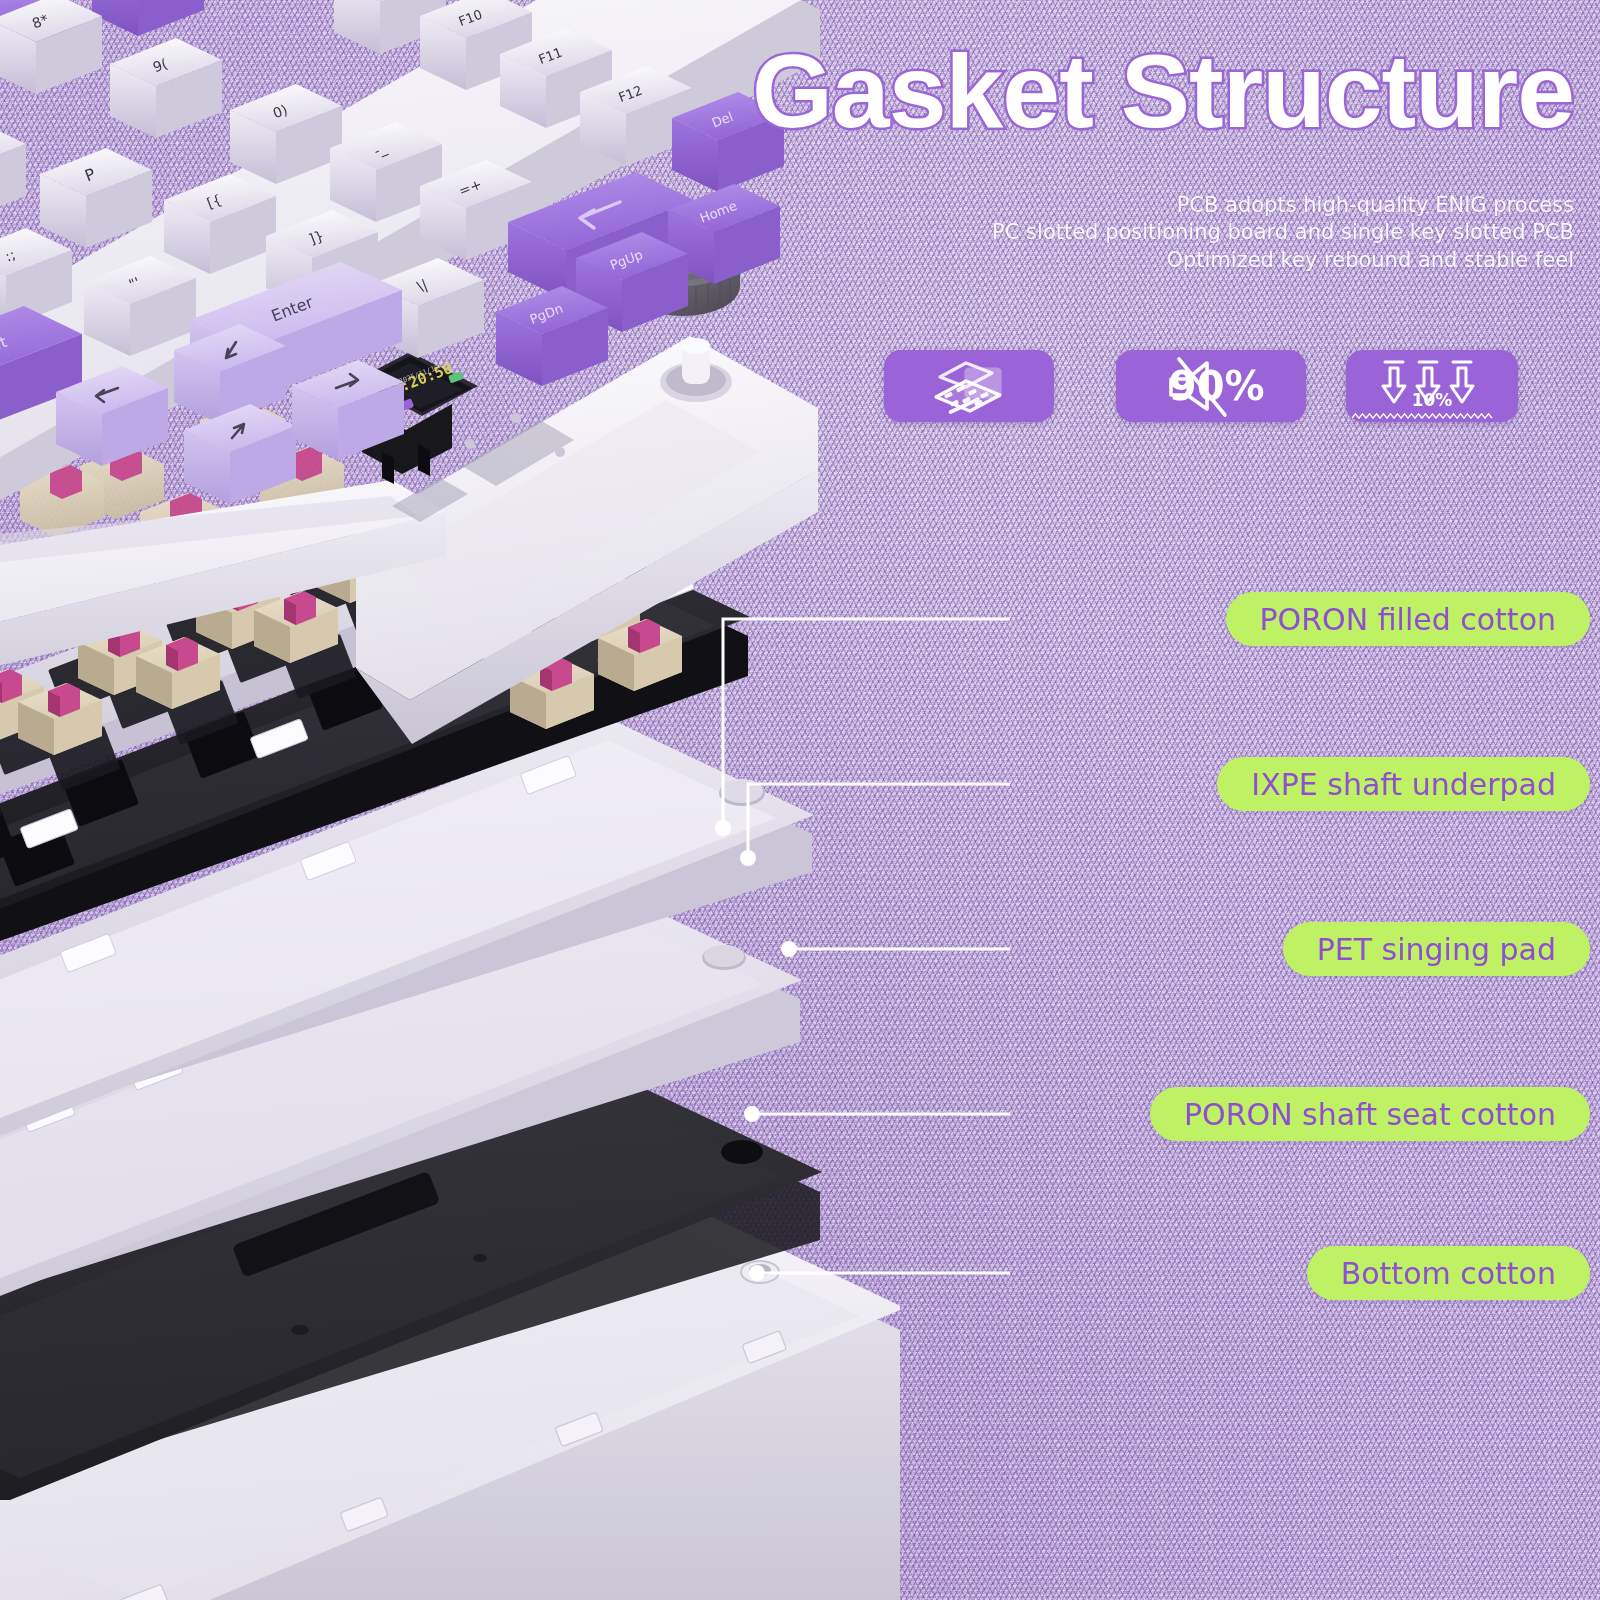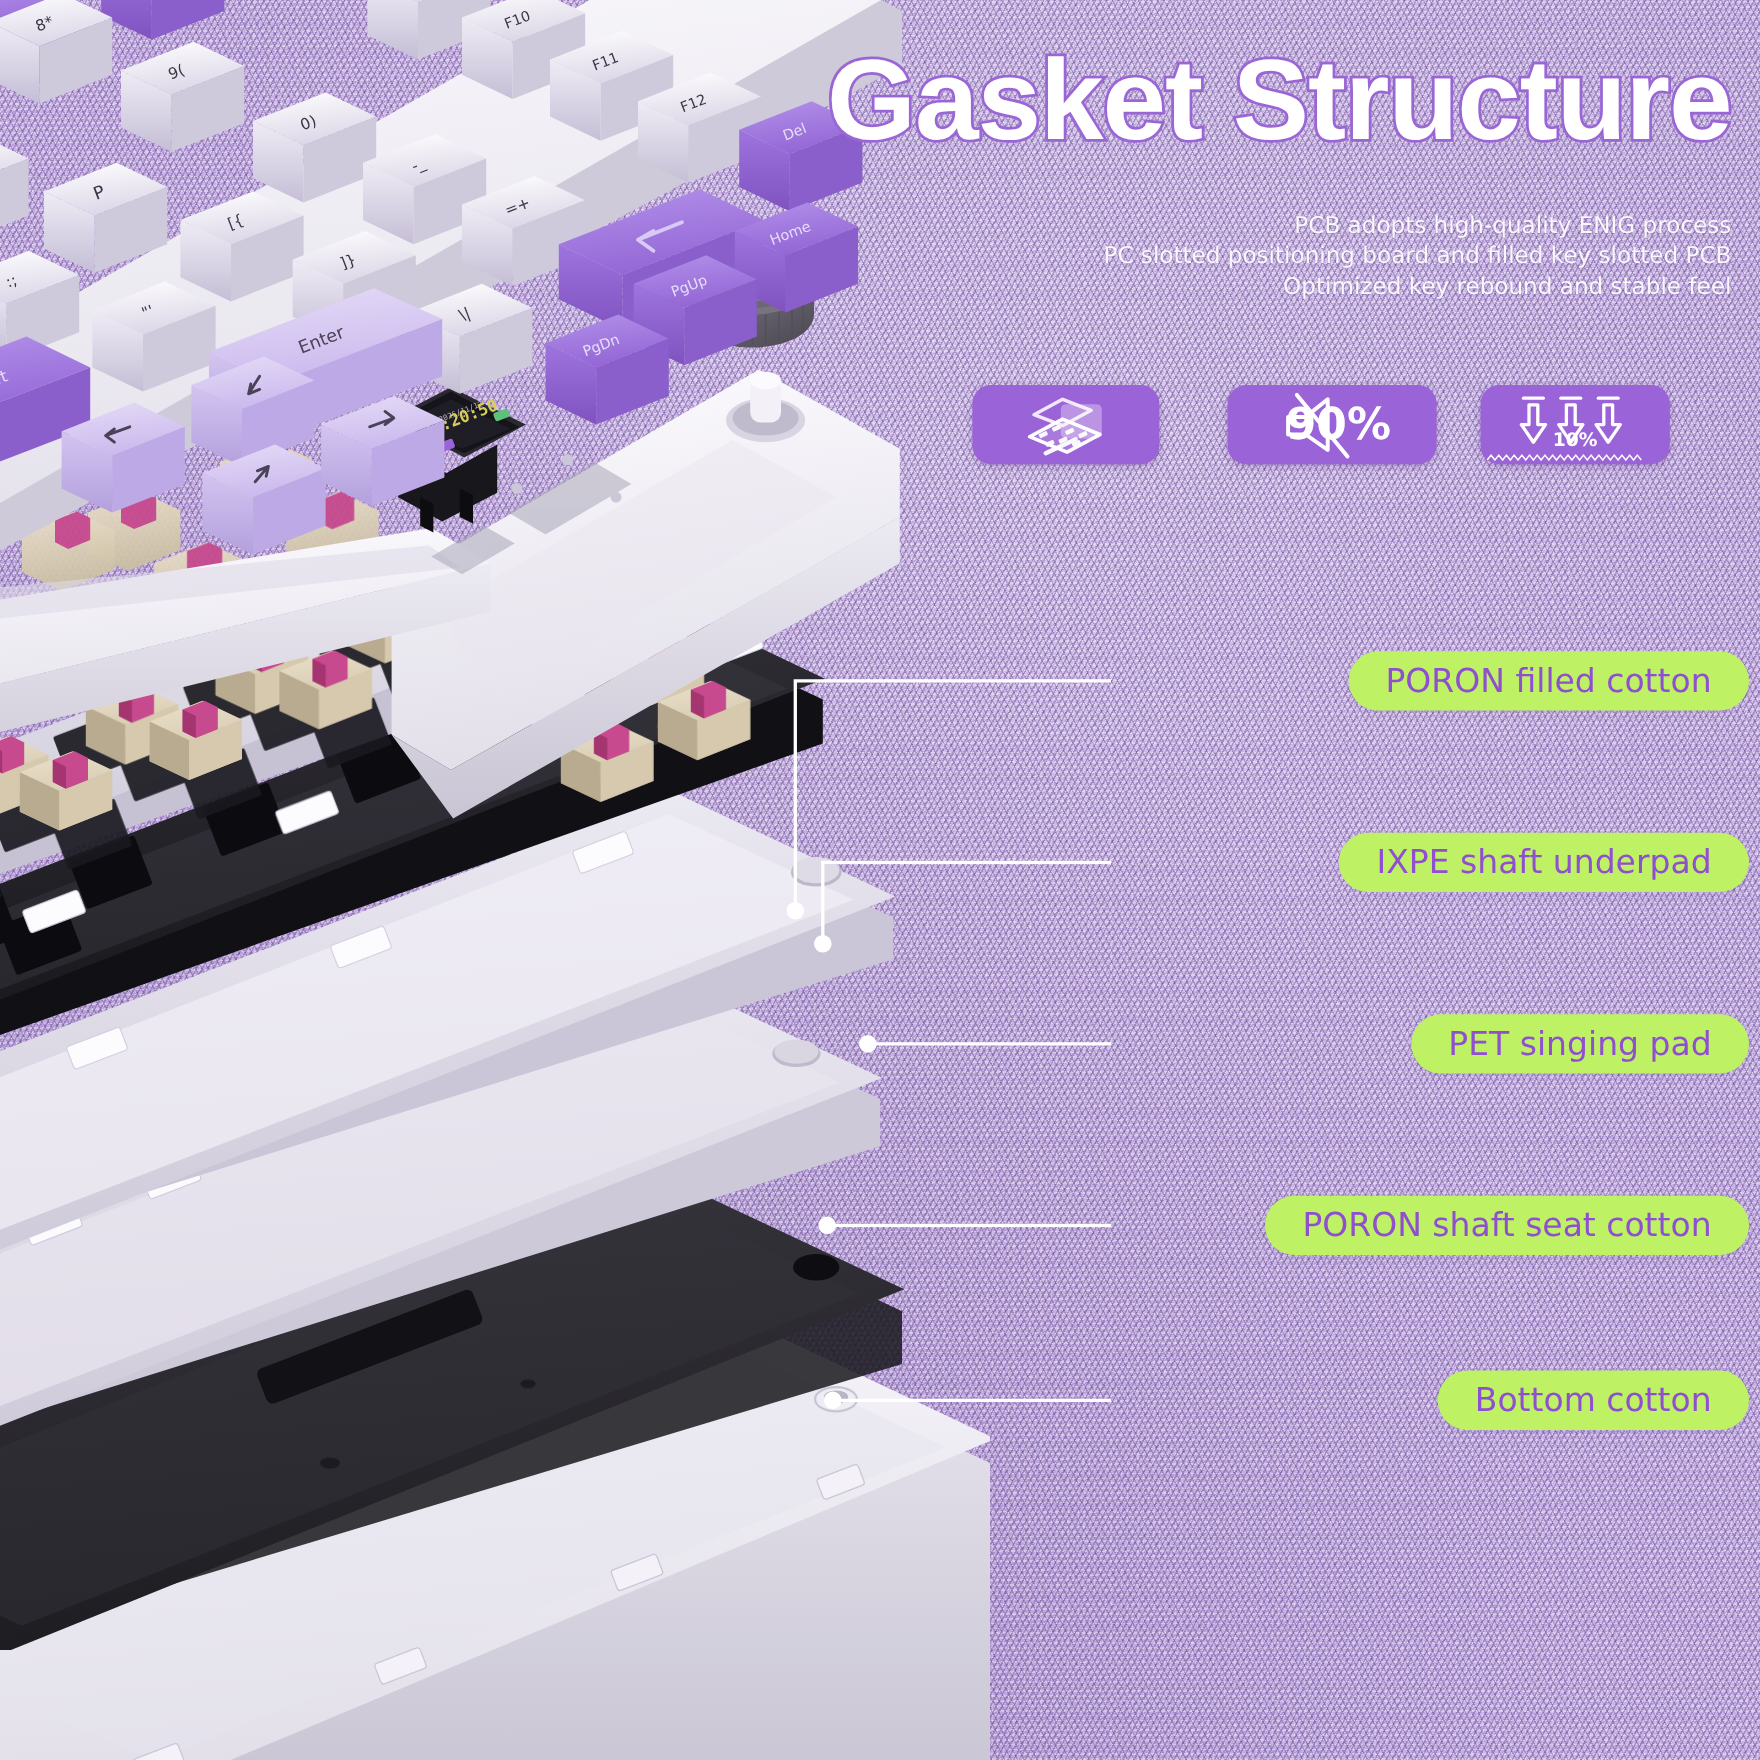--- a/index.html
+++ b/index.html
@@ -704,21 +704,21 @@
         </g>
 
       </g>
     </svg>
   </div>
 
   <div class="title">Gasket Structure</div>
 
   <div class="subtitle">
     <div>PCB adopts high-quality ENIG process</div>
-    <div>PC slotted positioning board and filled key slotted PCB</div>
+    <div>PC slotted positioning board and single key slotted PCB</div>
     <div>Optimized key rebound and stable feel</div>
   </div>
 
   <div class="badges">
 
     <div class="badge b1">
       <span>
         <svg width="86" height="62" viewBox="0 0 86 62">
           <g fill="none" stroke="#ffffff" stroke-width="3.2" stroke-linejoin="round">
             <path d="M14 22 L40 8 L66 18 L40 32 Z" opacity=".85"></path>

